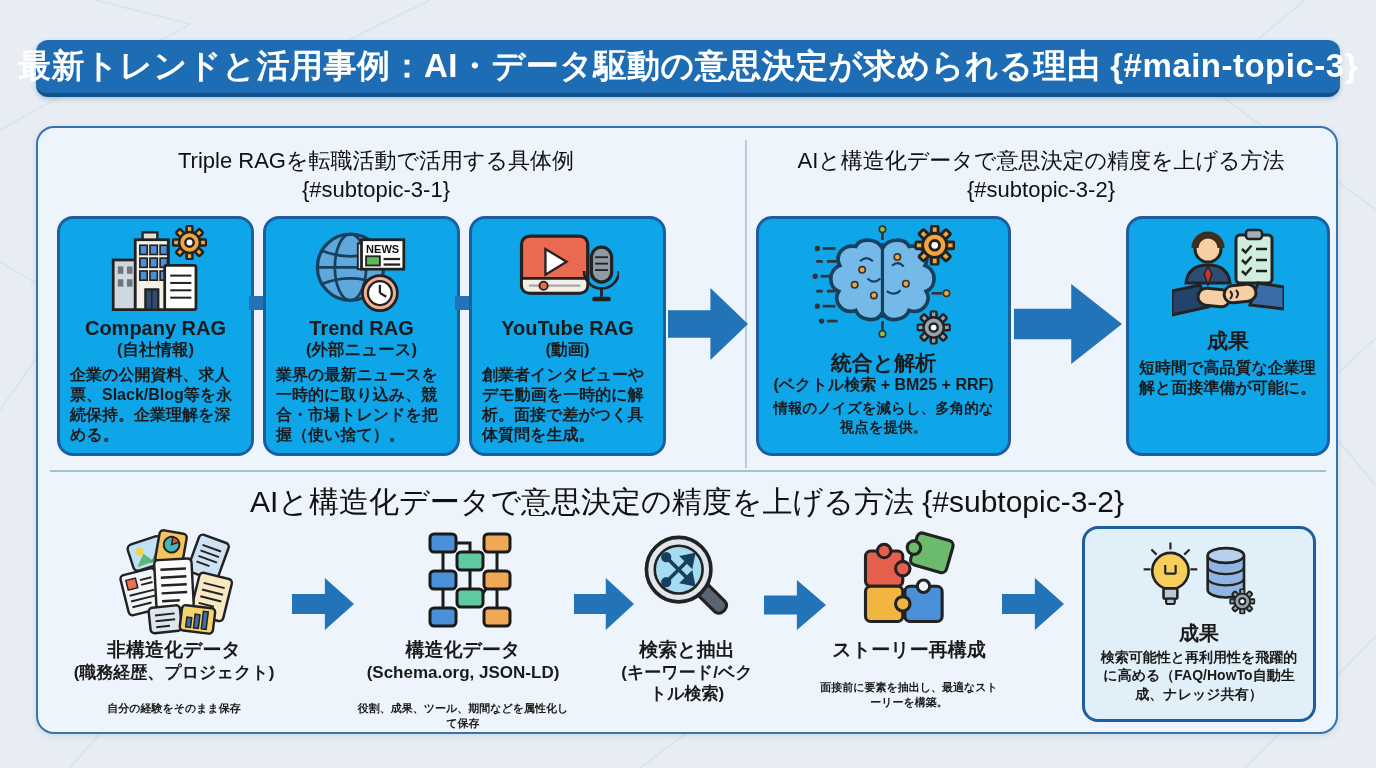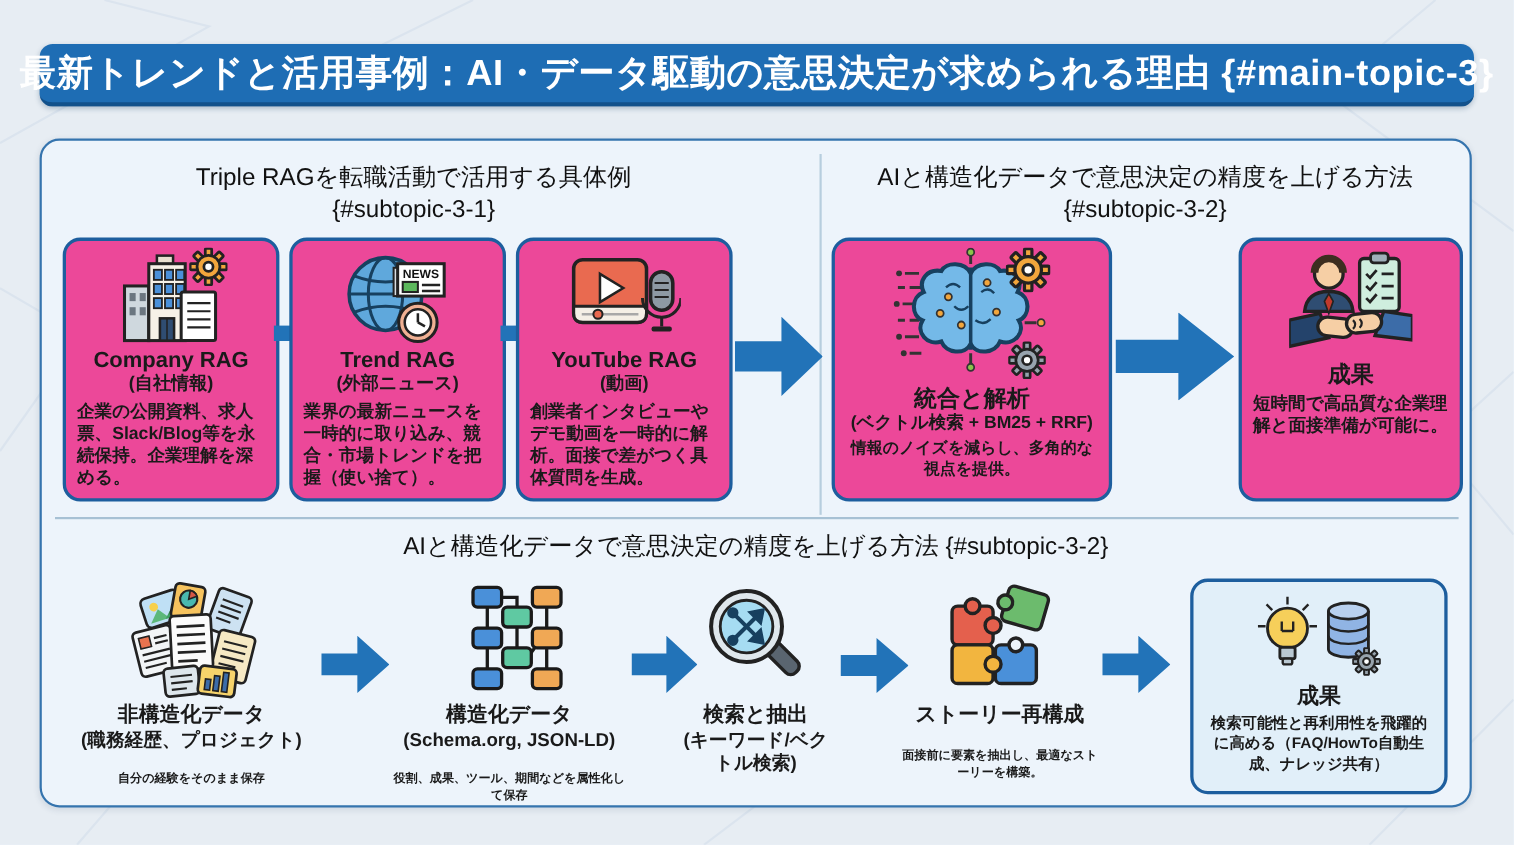--- a/index.html
+++ b/index.html
@@ -24,29 +24,29 @@
   
   .main-card {
     position:absolute; left:36px; top:126px; width:1302px; height:608px;
     background:#edf4fb; border:2px solid #3574ae; border-radius:18px;
     box-shadow:0 2px 6px rgba(30,60,90,.12);
   }
 
   .heading { position:absolute; text-align:center; font-weight:400; font-size:22px; line-height:1.32; color:#111; }
   .h-left  { left:58px;  top:146px; width:636px; }
   .h-right { left:752px; top:146px; width:578px; }
-  .h-bottom{ left:36px;  top:482px; width:1302px; font-size:22px; }
+  .h-bottom{ left:36px;  top:482px; width:1302px; font-size:30px; }
 
   .v-div { position:absolute; left:745px; top:140px; width:2px; height:328px; background:#b7cede; }
   .h-div { position:absolute; left:50px; top:470px; width:1276px; height:2px; background:#a7c1d4; }
 
   
   .box {
     position:absolute; top:216px; height:240px;
-    background:#ec4899; border:3px solid #1d5e9e; border-radius:16px;
+    background:#0ea5e9; border:3px solid #1d5e9e; border-radius:16px;
     display:flex; flex-direction:column; align-items:center;
     padding:6px 8px 6px; text-align:center;
   }
   .b1 { left:57px;  width:197px; }
   .b2 { left:263px; width:197px; }
   .b3 { left:469px; width:197px; }
   .bi { left:756px; width:255px; }
   .br { left:1126px; width:204px; }
   .box-icon { height:92px; display:flex; align-items:center; justify-content:center; flex:none; }
   .bi .box-icon { height:126px; }

